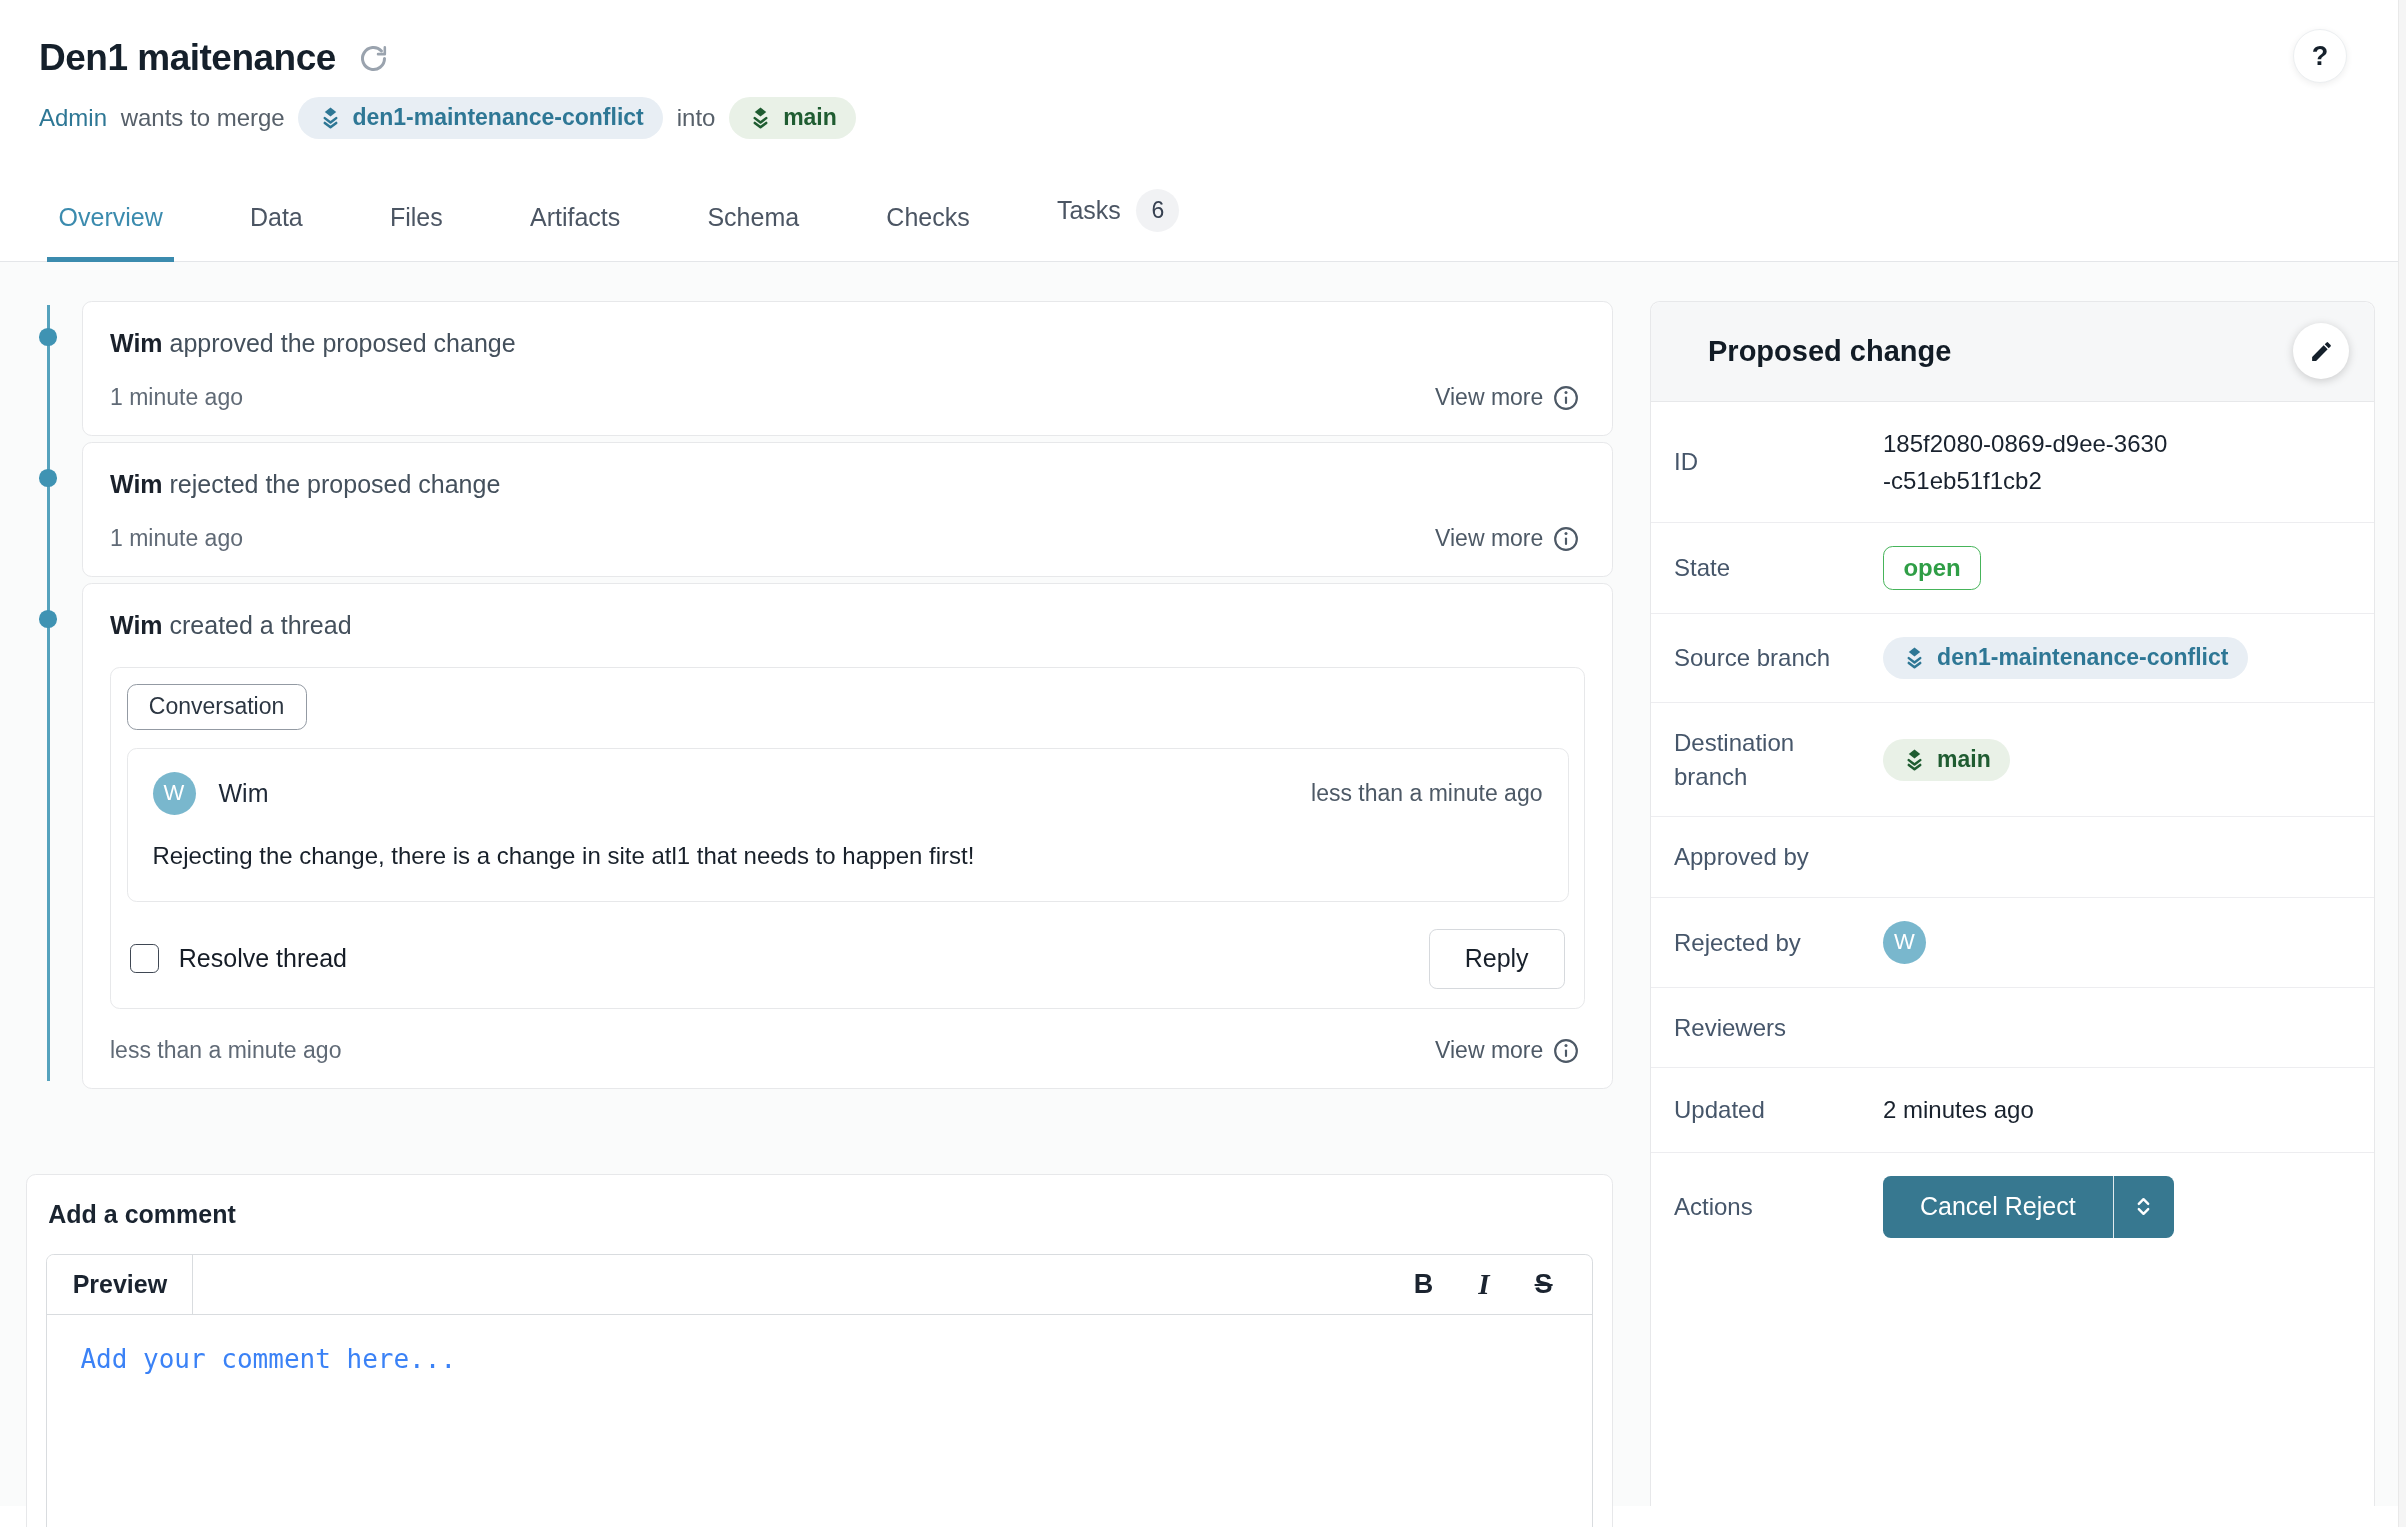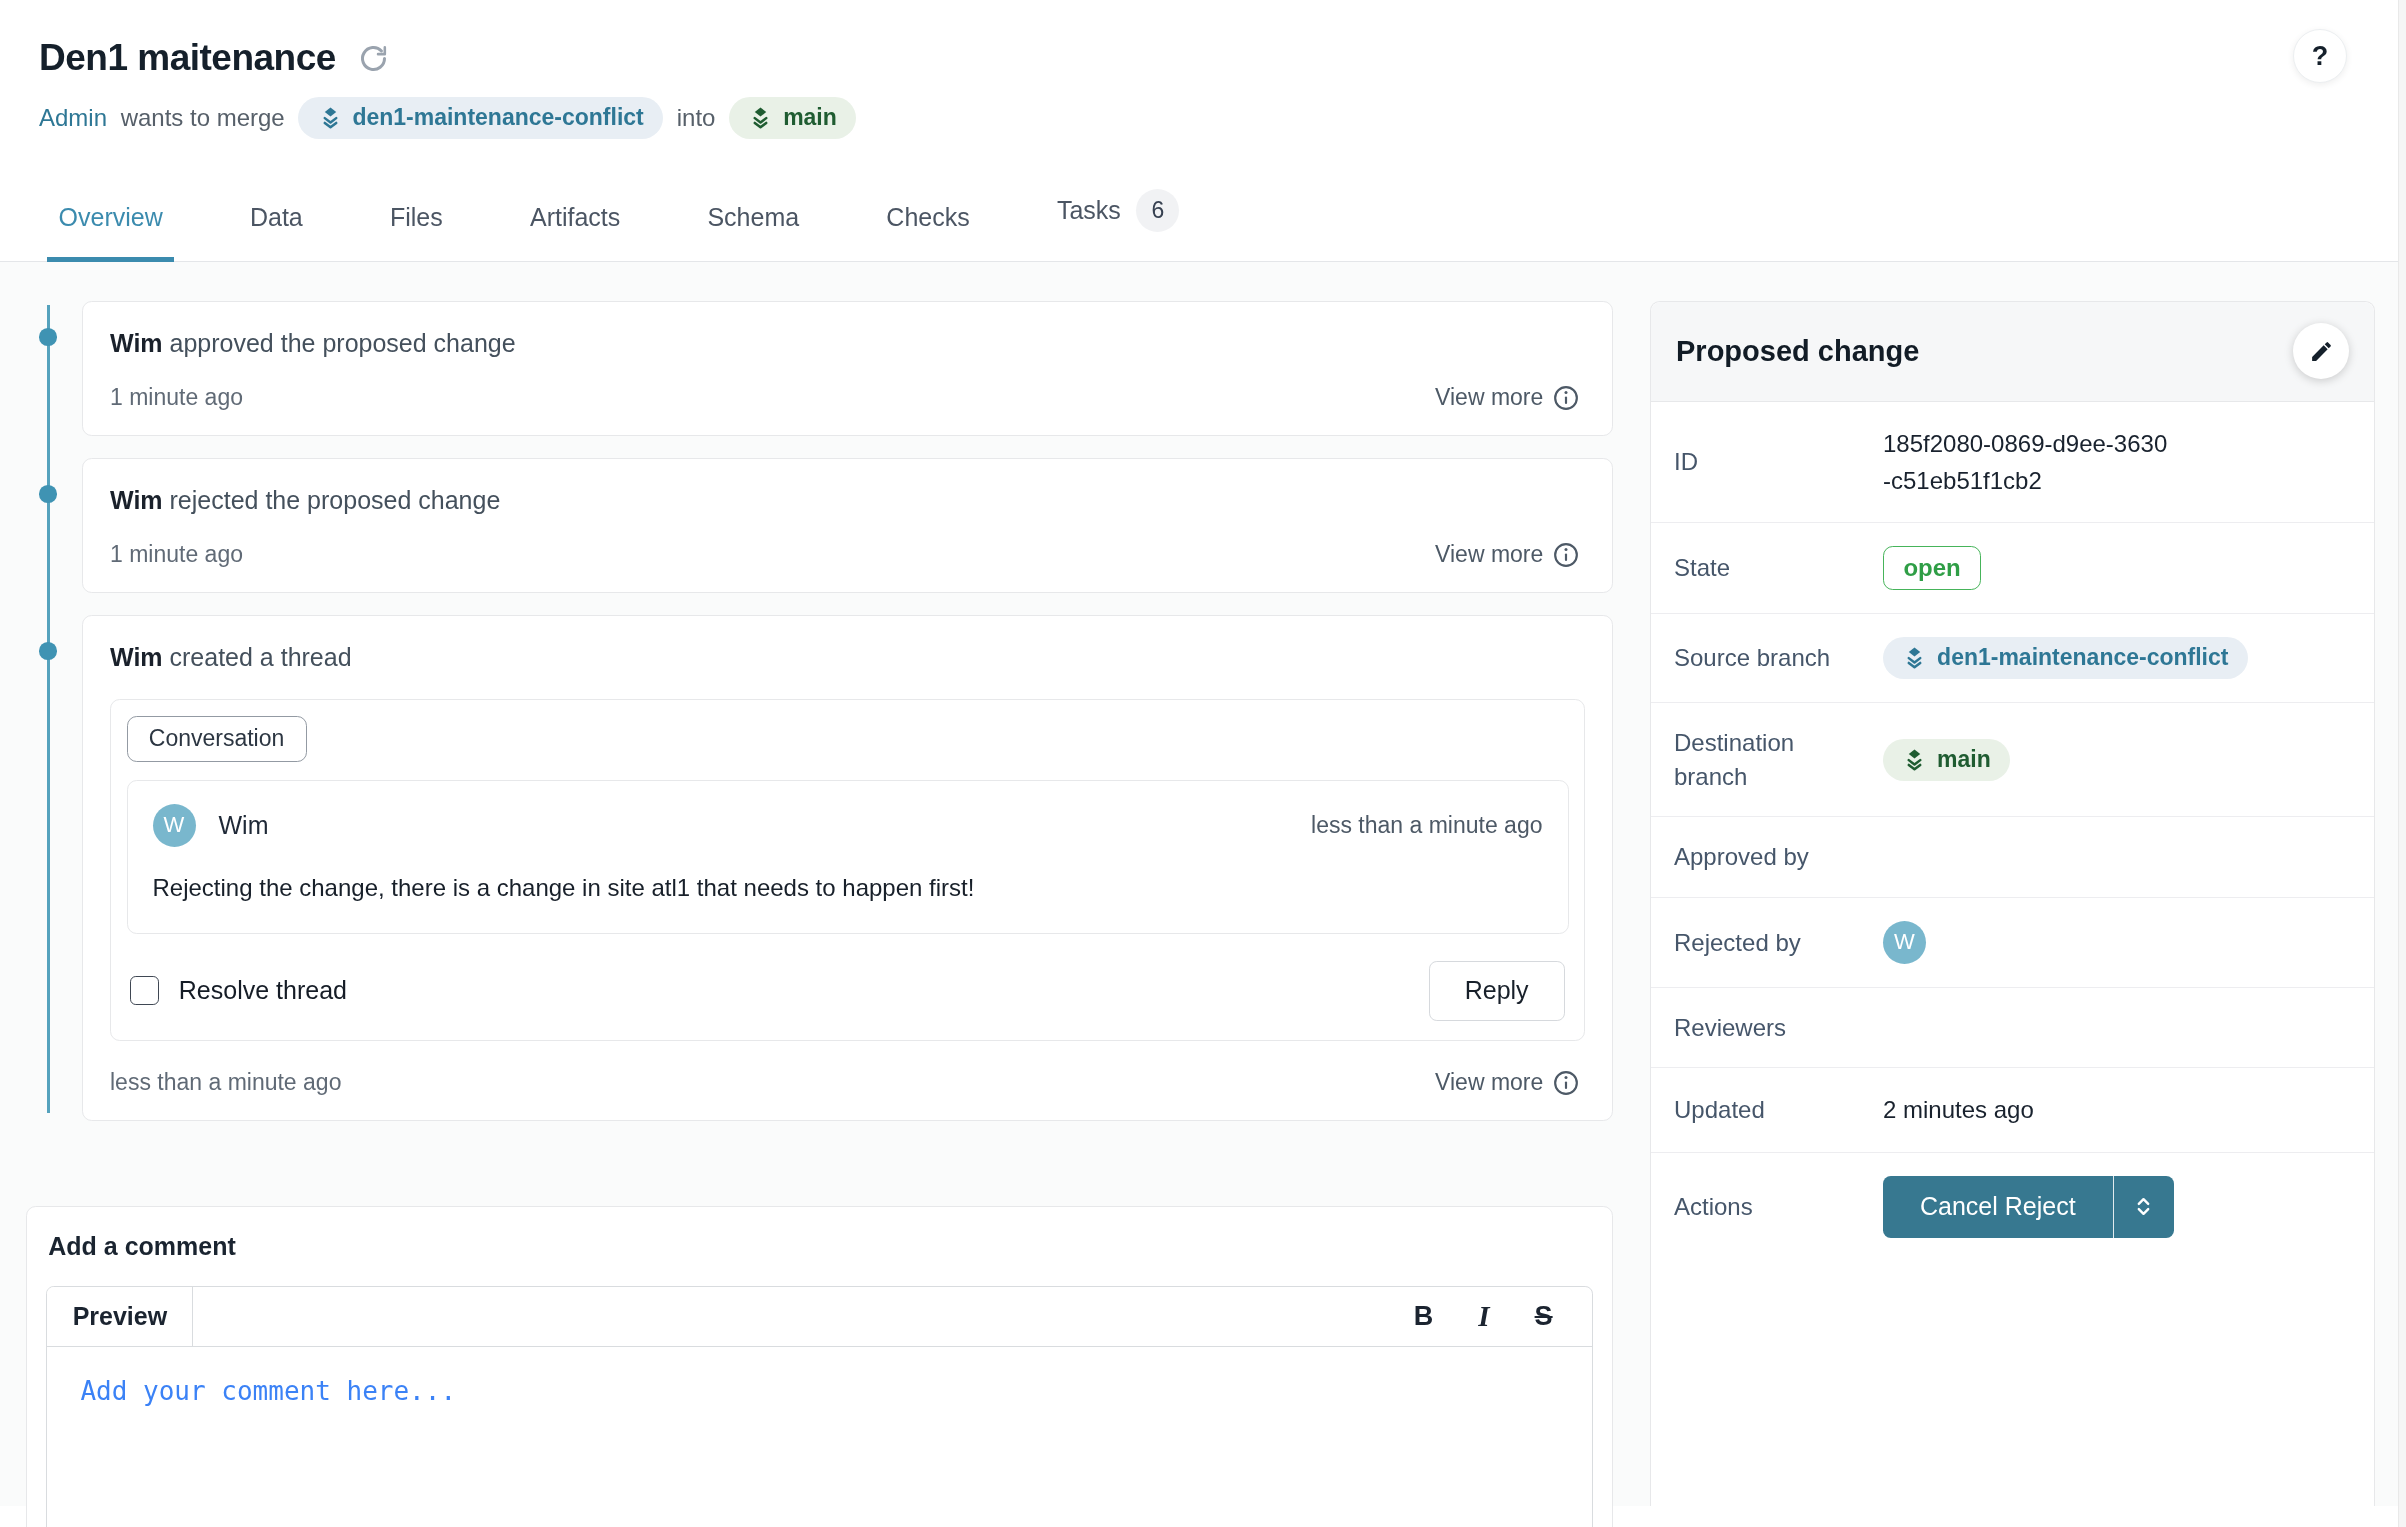--- a/index.html
+++ b/index.html
@@ -34,21 +34,21 @@
   .tab { font-size:25px; color:#4b5563; padding:21.3px 11.6px 29px; margin-right:64px; position:relative; cursor:pointer; display:flex; align-items:center; }
   .tab.active { color:#3b8bae; }
   .tab.active::after { content:""; position:absolute; left:0; right:0; bottom:-1px; height:4.9px; background:#3b8bae; }
   .tab-badge { display:inline-flex; width:43px; height:43px; border-radius:50%; background:#f1f2f4; color:#374151;
     font-size:23px; align-items:center; justify-content:center; margin-left:15.5px; }
   
   .content { display:flex; align-items:flex-start; background:#fafbfb; padding:39px 0 0 26px; gap:37px; height:1244px; }
   .main-col { width:1587px; flex:none; }
   .timeline { position:relative; padding-left:56px; }
   .timeline::before { content:""; position:absolute; left:21.3px; top:3.9px; bottom:7.8px; width:2.9px; background:#55a2bd; }
-  .event { position:relative; margin-bottom:22px; }
+  .event { position:relative; margin-bottom:6px; }
   .dot { position:absolute; left:-43px; top:27px; width:17.5px; height:17.5px; border-radius:50%; background:#3f93b3; }
   .card { background:#fff; border:1px solid #e7e8ea; border-radius:9.7px; }
   .event-card { padding:27px 27px 23px; }
   .event-title { font-size:25px; color:#44505c; }
   .event-title .actor { color:#1a212b; font-weight:700; }
   .event-footer { display:flex; justify-content:space-between; align-items:center; margin-top:25px; font-size:23px; color:#606a76; }
   .view-more { display:inline-flex; align-items:flex-end; gap:9.7px; color:#4d5966; background:none; border:none; font-size:23px; cursor:pointer; font-family:inherit; }
   .view-more svg { width:26px; height:26px; color:#4d5966; }
   
   .thread-inner { border:1px solid #e7e8ea; border-radius:9.7px; margin-top:27px; padding:15.5px 15.5px 19.4px; }
@@ -76,21 +76,21 @@
   .toolbar-spacer { flex:1; }
   .fmt-group { display:flex; align-items:center; gap:45px; padding-right:39px; }
   .fmt-btn { background:none; border:none; font-size:27px; font-weight:700; color:#1b2430; cursor:pointer; font-family:inherit; padding:0; }
   .fmt-btn.italic { font-style:italic; font-family:"Liberation Serif","DejaVu Serif",serif; font-size:29px; }
   .fmt-btn.strike { text-decoration:line-through; }
   .composer-body { padding:29px 33px; font-family:"DejaVu Sans Mono","Liberation Mono",monospace; font-size:26px; color:#3b82f6; }
   
   .sidebar { width:725px; flex:none; background:#fff; border:1px solid #e7e8ea; border-bottom:none; border-radius:9.7px 9.7px 0 0; min-height:1205px; }
   .sb-header { display:flex; align-items:center; justify-content:space-between; background:#f6f7f8;
     padding:21.3px 25px; border-bottom:1px solid #e7e8ea; border-radius:9.7px 9.7px 0 0; }
-  .sb-title { font-size:29px; font-weight:700; color:#121c26; }
+  .sb-title { font-size:29px; font-weight:700; color:#121c26;margin-left:32px; }
   .edit-btn { width:56px; height:56px; border-radius:50%; background:#fff; border:none; cursor:pointer;
     box-shadow:0 1.9px 9.7px rgba(0,0,0,0.18); display:flex; align-items:center; justify-content:center; }
   .edit-btn svg { width:25px; height:25px; color:#15202b; }
   .sb-row { display:flex; align-items:center; padding:23px 23px; border-bottom:1px solid #ededf0; min-height:76px;gap:36px; }
   .sb-row.last { border-bottom:none; }
   .sb-label { width:173px; flex:none; font-size:24px; color:#46566a; line-height:1.4; }
   .sb-value { font-size:24px; color:#19222e; line-height:1.55; }
   .sb-value.id-value { max-width:291px; word-break:break-all; }
   .state-badge { display:inline-block; border:1.9px solid #46b45a; color:#2f9e46; font-weight:700;
     border-radius:9.7px; padding:6.8px 19.4px; font-size:24px; background:#fff;text-align:center; }

